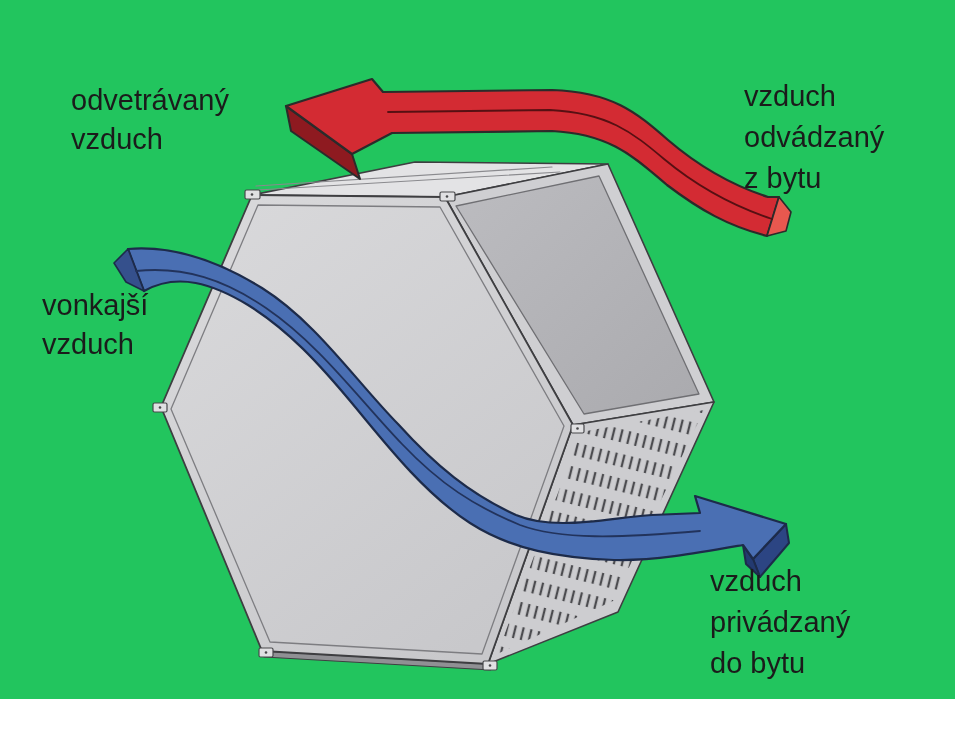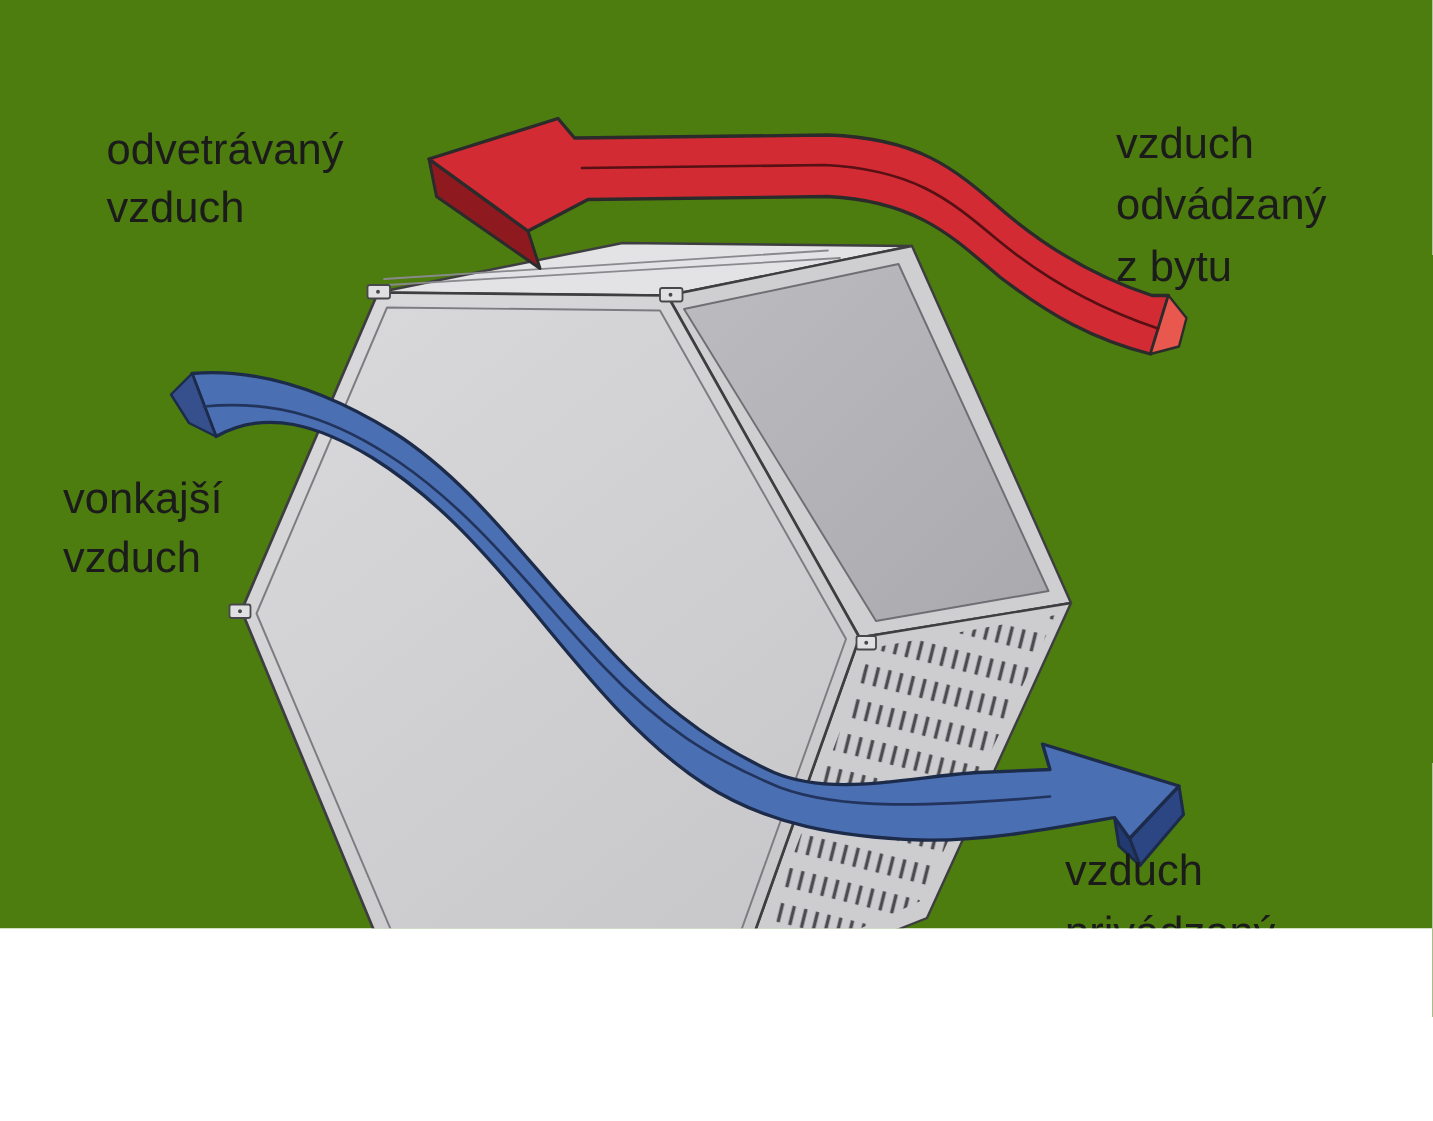--- a/index.html
+++ b/index.html
@@ -1,19 +1,19 @@
 <!DOCTYPE html>
 <html><head>
 <meta charset="utf-8">
 <style>
   html,body{margin:0;padding:0;background:#ffffff;}
   .stage{
     position:relative;
-    width:955px;height:619px;
-    background:#4d7c0f;
+    width:955px;height:699px;
+    background:#22c55e;
     overflow:hidden;
     font-family:"Liberation Sans", sans-serif;
   }
   .stage svg{position:absolute;left:0;top:0;}
   .label{
     position:absolute;
     color:#1b1b1b;
     font-size:29px;
     line-height:39px;
     white-space:pre-line;
@@ -129,21 +129,21 @@
     </g>
   </svg>
 
   <div class="label" style="left:71px;top:81px;">odvetrávaný
 vzduch</div>
 
   <div class="label label-extract" style="left:744px;top:76px;">vzduch
 odvádzaný
 z bytu</div>
 
-  <div class="label" style="left:42px;top:314px;">vonkajší
+  <div class="label" style="left:42px;top:286px;">vonkajší
 vzduch</div>
 
 
   <div class="label label-supply" style="left:710px;top:561px;">vzduch
 privádzaný
 do bytu</div>
 
 </div>
 
 </body></html>

